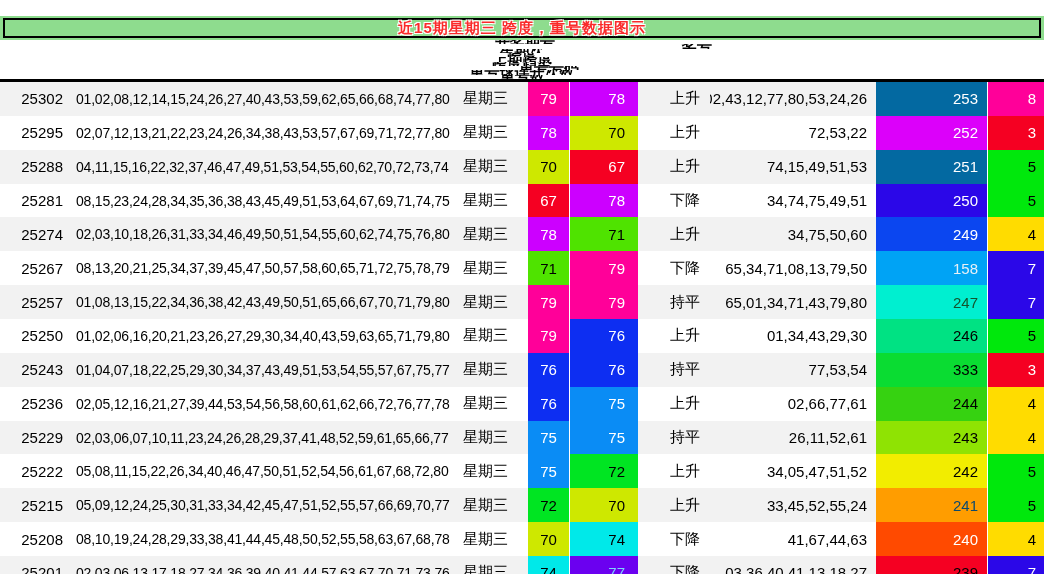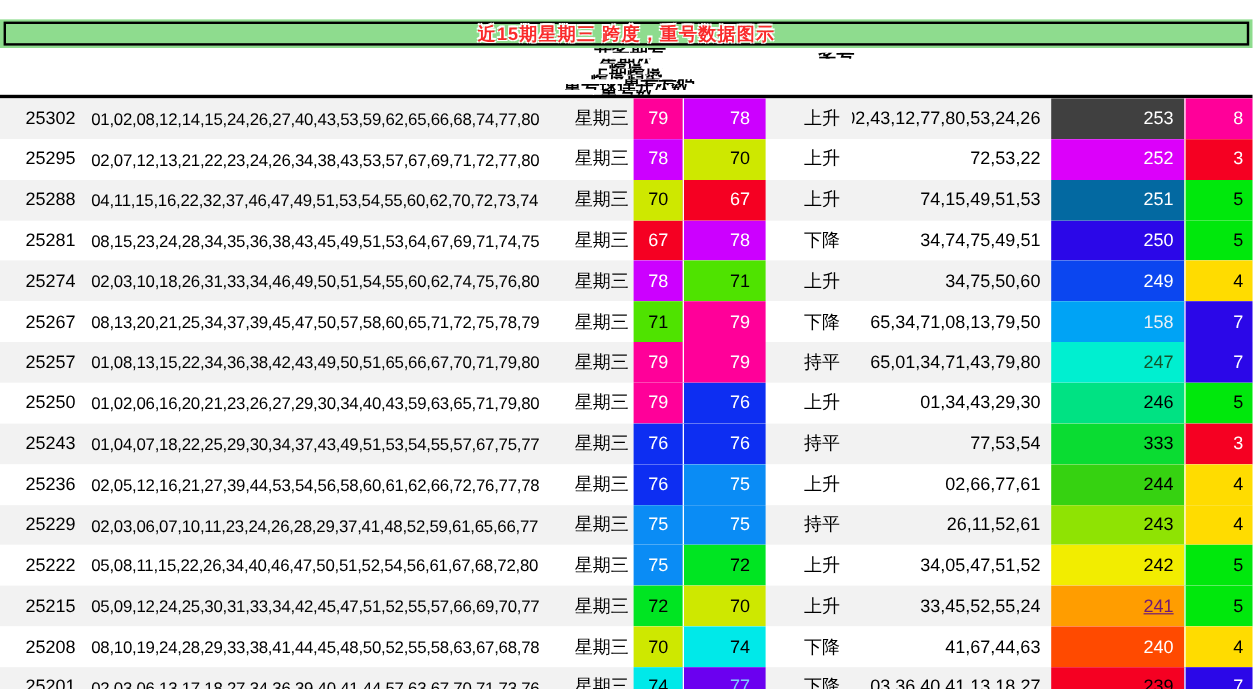--- a/index.html
+++ b/index.html
@@ -14,21 +14,21 @@
   
   .header-row{height:42px;box-sizing:border-box;display:flex;align-items:center;
         border-bottom:3px solid #000;font-weight:bold;font-size:15px;background:#fff;flex-direction:column;}
   
   .tbody{height:508px;display:flex;flex-direction:column;}
   .row{flex:1 1 0;display:flex;align-items:stretch;background:#fff;font-size:15px;}
   .row.alt{background:var(--alt,#F2F2F2);}
   .cell{box-sizing:border-box;display:flex;align-items:center;white-space:nowrap;overflow:hidden;}
   .c-period{width:70px;justify-content:flex-end;padding-right:7px;}
   .c-numbers{width:390px;padding-left:6px;font-size:14px;letter-spacing:-0.2px;}
-  .c-weekday{width:68px;justify-content:flex-end;padding-right:4px;}
+  .c-weekday{width:68px;justify-content:flex-end;padding-right:20px;}
   .c-span{width:41px;justify-content:center;}
   .c-prev{width:69px;justify-content:flex-end;padding-right:13px;border-left:1px solid #fff;}
   .c-trend{width:72px;justify-content:flex-end;padding-right:10px;}
   .c-repeat{width:166px;justify-content:flex-end;padding-right:9px;}
   .c-streak{width:111px;justify-content:flex-end;padding-right:9px;}
   .c-count{width:57px;justify-content:flex-end;padding-right:8px;border-left:1px solid #fff;}
   
   .h-period{justify-content:flex-start;padding-left:8px;padding-right:0;}
   .h-numbers{justify-content:flex-end;padding-right:5px;font-size:15px;letter-spacing:0;}
   .h-weekday,.h-span,.h-prev,.h-trend,.h-streak,.h-count{justify-content:center;padding:0;}
@@ -56,21 +56,21 @@
 
   <div class="tbody" id="tbody">
       <div class="row alt">
     <div class="cell c-period">25302</div>
     <div class="cell c-numbers">01,02,08,12,14,15,24,26,27,40,43,53,59,62,65,66,68,74,77,80</div>
     <div class="cell c-weekday">星期三</div>
     <div class="cell c-span" style="background-color: rgb(255, 0, 153); color: rgb(255, 255, 255);">79</div>
     <div class="cell c-prev" style="background-color: rgb(204, 0, 255); color: rgb(255, 255, 255);">78</div>
     <div class="cell c-trend">上升</div>
     <div class="cell c-repeat">02,43,12,77,80,53,24,26</div>
-    <div class="cell c-streak" style="background-color: #404040; color: rgb(255, 255, 255);">253</div>
+    <div class="cell c-streak" style="background-color: #0369a1; color: rgb(255, 255, 255);">253</div>
     <div class="cell c-count" style="background-color: rgb(255, 0, 153); color: rgb(255, 255, 255);">8</div>
   </div>
       <div class="row">
     <div class="cell c-period">25295</div>
     <div class="cell c-numbers">02,07,12,13,21,22,23,24,26,34,38,43,53,57,67,69,71,72,77,80</div>
     <div class="cell c-weekday">星期三</div>
     <div class="cell c-span" style="background-color: rgb(204, 0, 255); color: rgb(255, 255, 255);">78</div>
     <div class="cell c-prev" style="background-color: rgb(206, 232, 0); color: rgb(0, 0, 0);">70</div>
     <div class="cell c-trend">上升</div>
     <div class="cell c-repeat">72,53,22</div>
@@ -188,21 +188,21 @@
     <div class="cell c-count" style="background-color: rgb(0, 232, 12); color: rgb(0, 0, 0);">5</div>
   </div>
       <div class="row alt">
     <div class="cell c-period">25215</div>
     <div class="cell c-numbers">05,09,12,24,25,30,31,33,34,42,45,47,51,52,55,57,66,69,70,77</div>
     <div class="cell c-weekday">星期三</div>
     <div class="cell c-span" style="background-color: rgb(0, 229, 34); color: rgb(0, 0, 0);">72</div>
     <div class="cell c-prev" style="background-color: rgb(206, 232, 0); color: rgb(0, 0, 0);">70</div>
     <div class="cell c-trend">上升</div>
     <div class="cell c-repeat">33,45,52,55,24</div>
-    <div class="cell c-streak" style="background-color: rgb(255, 157, 0); color: #701a75; text-decoration: underline;">241</div>
+    <div class="cell c-streak" style="background-color: rgb(255, 157, 0); color: #0c4a6e;">241</div>
     <div class="cell c-count" style="background-color: rgb(0, 232, 12); color: rgb(0, 0, 0);">5</div>
   </div>
       <div class="row">
     <div class="cell c-period">25208</div>
     <div class="cell c-numbers">08,10,19,24,28,29,33,38,41,44,45,48,50,52,55,58,63,67,68,78</div>
     <div class="cell c-weekday">星期三</div>
     <div class="cell c-span" style="background-color: rgb(206, 232, 0); color: rgb(0, 0, 0);">70</div>
     <div class="cell c-prev" style="background-color: rgb(0, 233, 233); color: rgb(0, 0, 0);">74</div>
     <div class="cell c-trend">下降</div>
     <div class="cell c-repeat">41,67,44,63</div>

